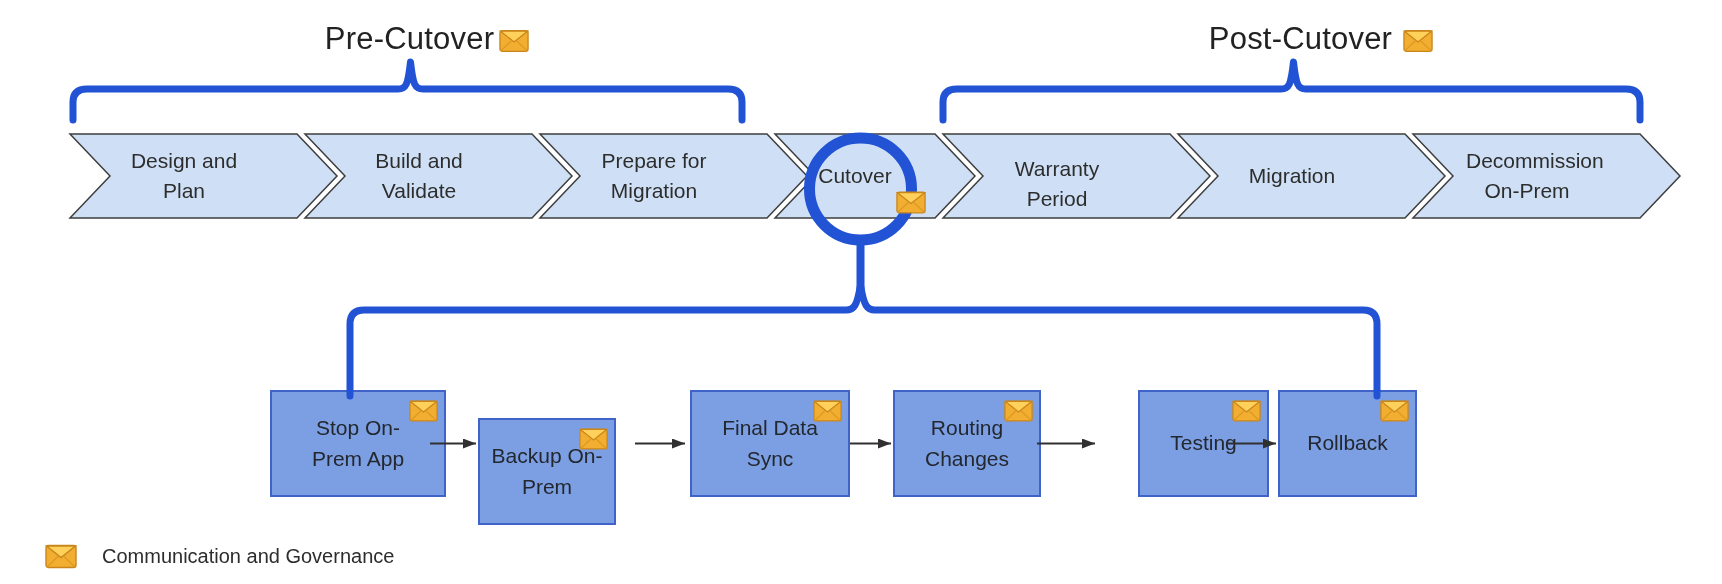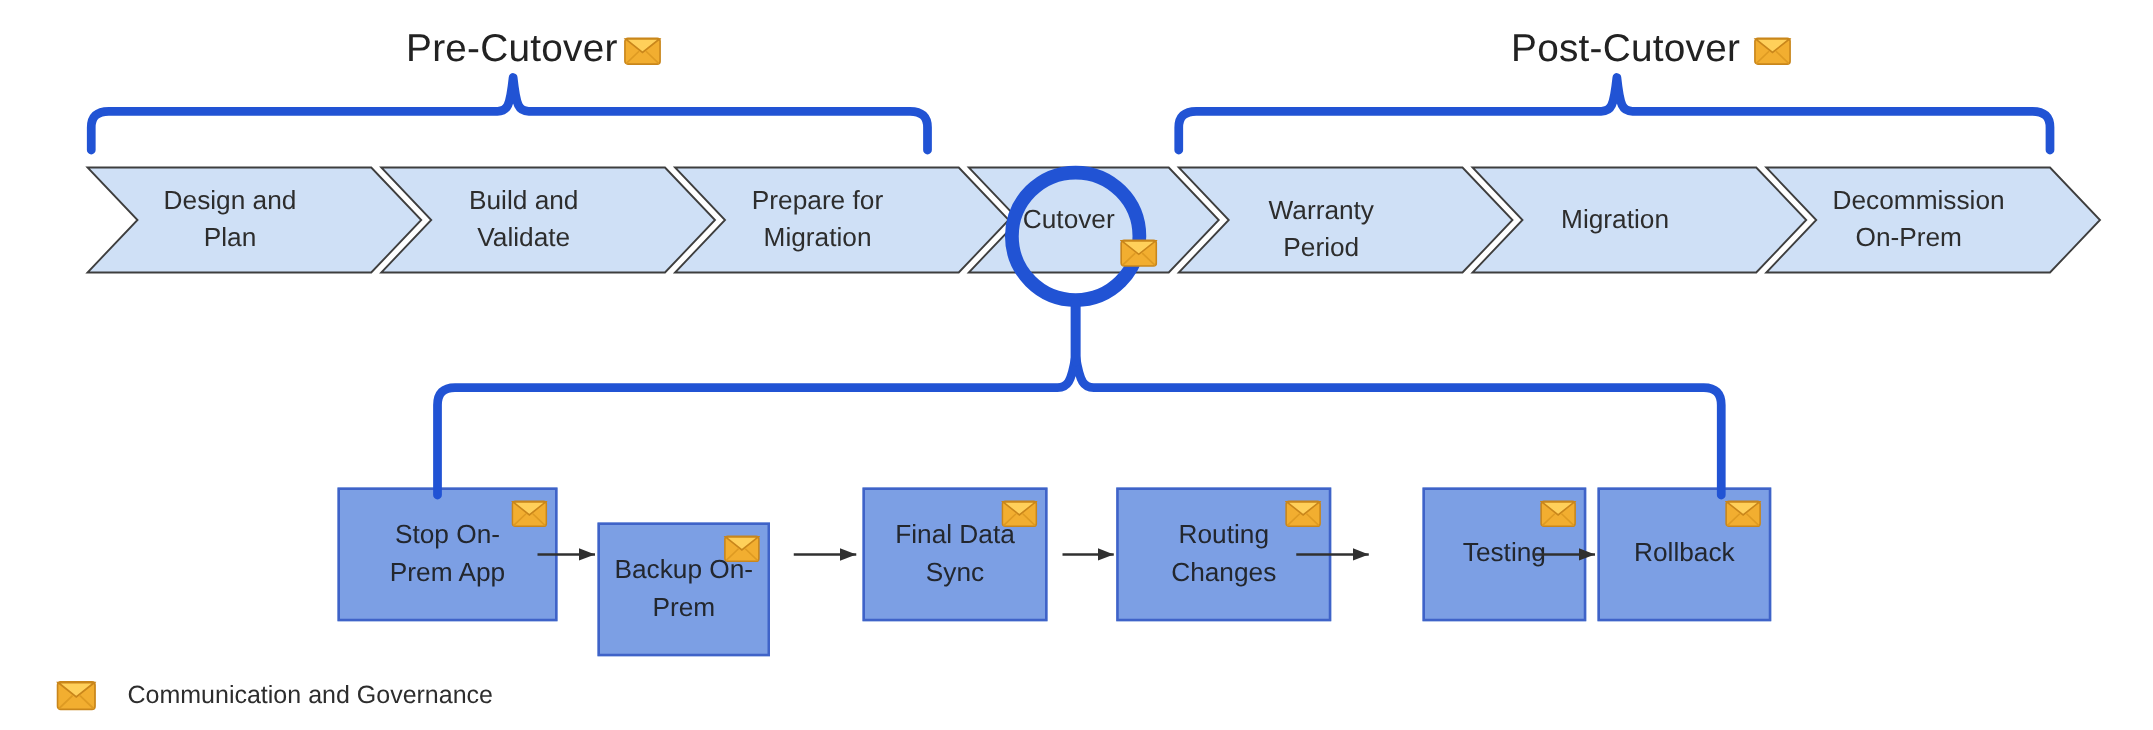--- a/index.html
+++ b/index.html
@@ -68,30 +68,30 @@
   </div>
   <div class="step-box" style="left:478px;width:138px;margin-top:28px;">
     <span class="inner">Backup On-Prem</span>
     <svg class="env" viewBox="0 0 32 24">
         <rect x="1" y="1" width="30" height="22" rx="2.5" fill="#F2AE30" stroke="#C9861B" stroke-width="1.4"></rect>
         <path d="M2 22.5 L13 12" stroke="#DE9A22" stroke-width="1.4" fill="none"></path>
         <path d="M30 22.5 L19 12" stroke="#DE9A22" stroke-width="1.4" fill="none"></path>
         <path d="M1.5 1.5 L16 13 L30.5 1.5 Z" fill="#FFD05A" stroke="#C9861B" stroke-width="1.4"></path>
       </svg>
   </div>
-  <div class="step-box" style="left:690px;width:148px;">
+  <div class="step-box" style="left:690px;width:160px;">
     <span class="inner">Final Data Sync</span>
     <svg class="env" viewBox="0 0 32 24">
         <rect x="1" y="1" width="30" height="22" rx="2.5" fill="#F2AE30" stroke="#C9861B" stroke-width="1.4"></rect>
         <path d="M2 22.5 L13 12" stroke="#DE9A22" stroke-width="1.4" fill="none"></path>
         <path d="M30 22.5 L19 12" stroke="#DE9A22" stroke-width="1.4" fill="none"></path>
         <path d="M1.5 1.5 L16 13 L30.5 1.5 Z" fill="#FFD05A" stroke="#C9861B" stroke-width="1.4"></path>
       </svg>
   </div>
-  <div class="step-box" style="left:893px;width:172px;">
+  <div class="step-box" style="left:893px;width:148px;">
     <span class="inner">Routing Changes</span>
     <svg class="env" viewBox="0 0 32 24">
         <rect x="1" y="1" width="30" height="22" rx="2.5" fill="#F2AE30" stroke="#C9861B" stroke-width="1.4"></rect>
         <path d="M2 22.5 L13 12" stroke="#DE9A22" stroke-width="1.4" fill="none"></path>
         <path d="M30 22.5 L19 12" stroke="#DE9A22" stroke-width="1.4" fill="none"></path>
         <path d="M1.5 1.5 L16 13 L30.5 1.5 Z" fill="#FFD05A" stroke="#C9861B" stroke-width="1.4"></path>
       </svg>
   </div>
   <div class="step-box" style="left:1138px;width:131px;">
     <span class="inner">Testing</span>

